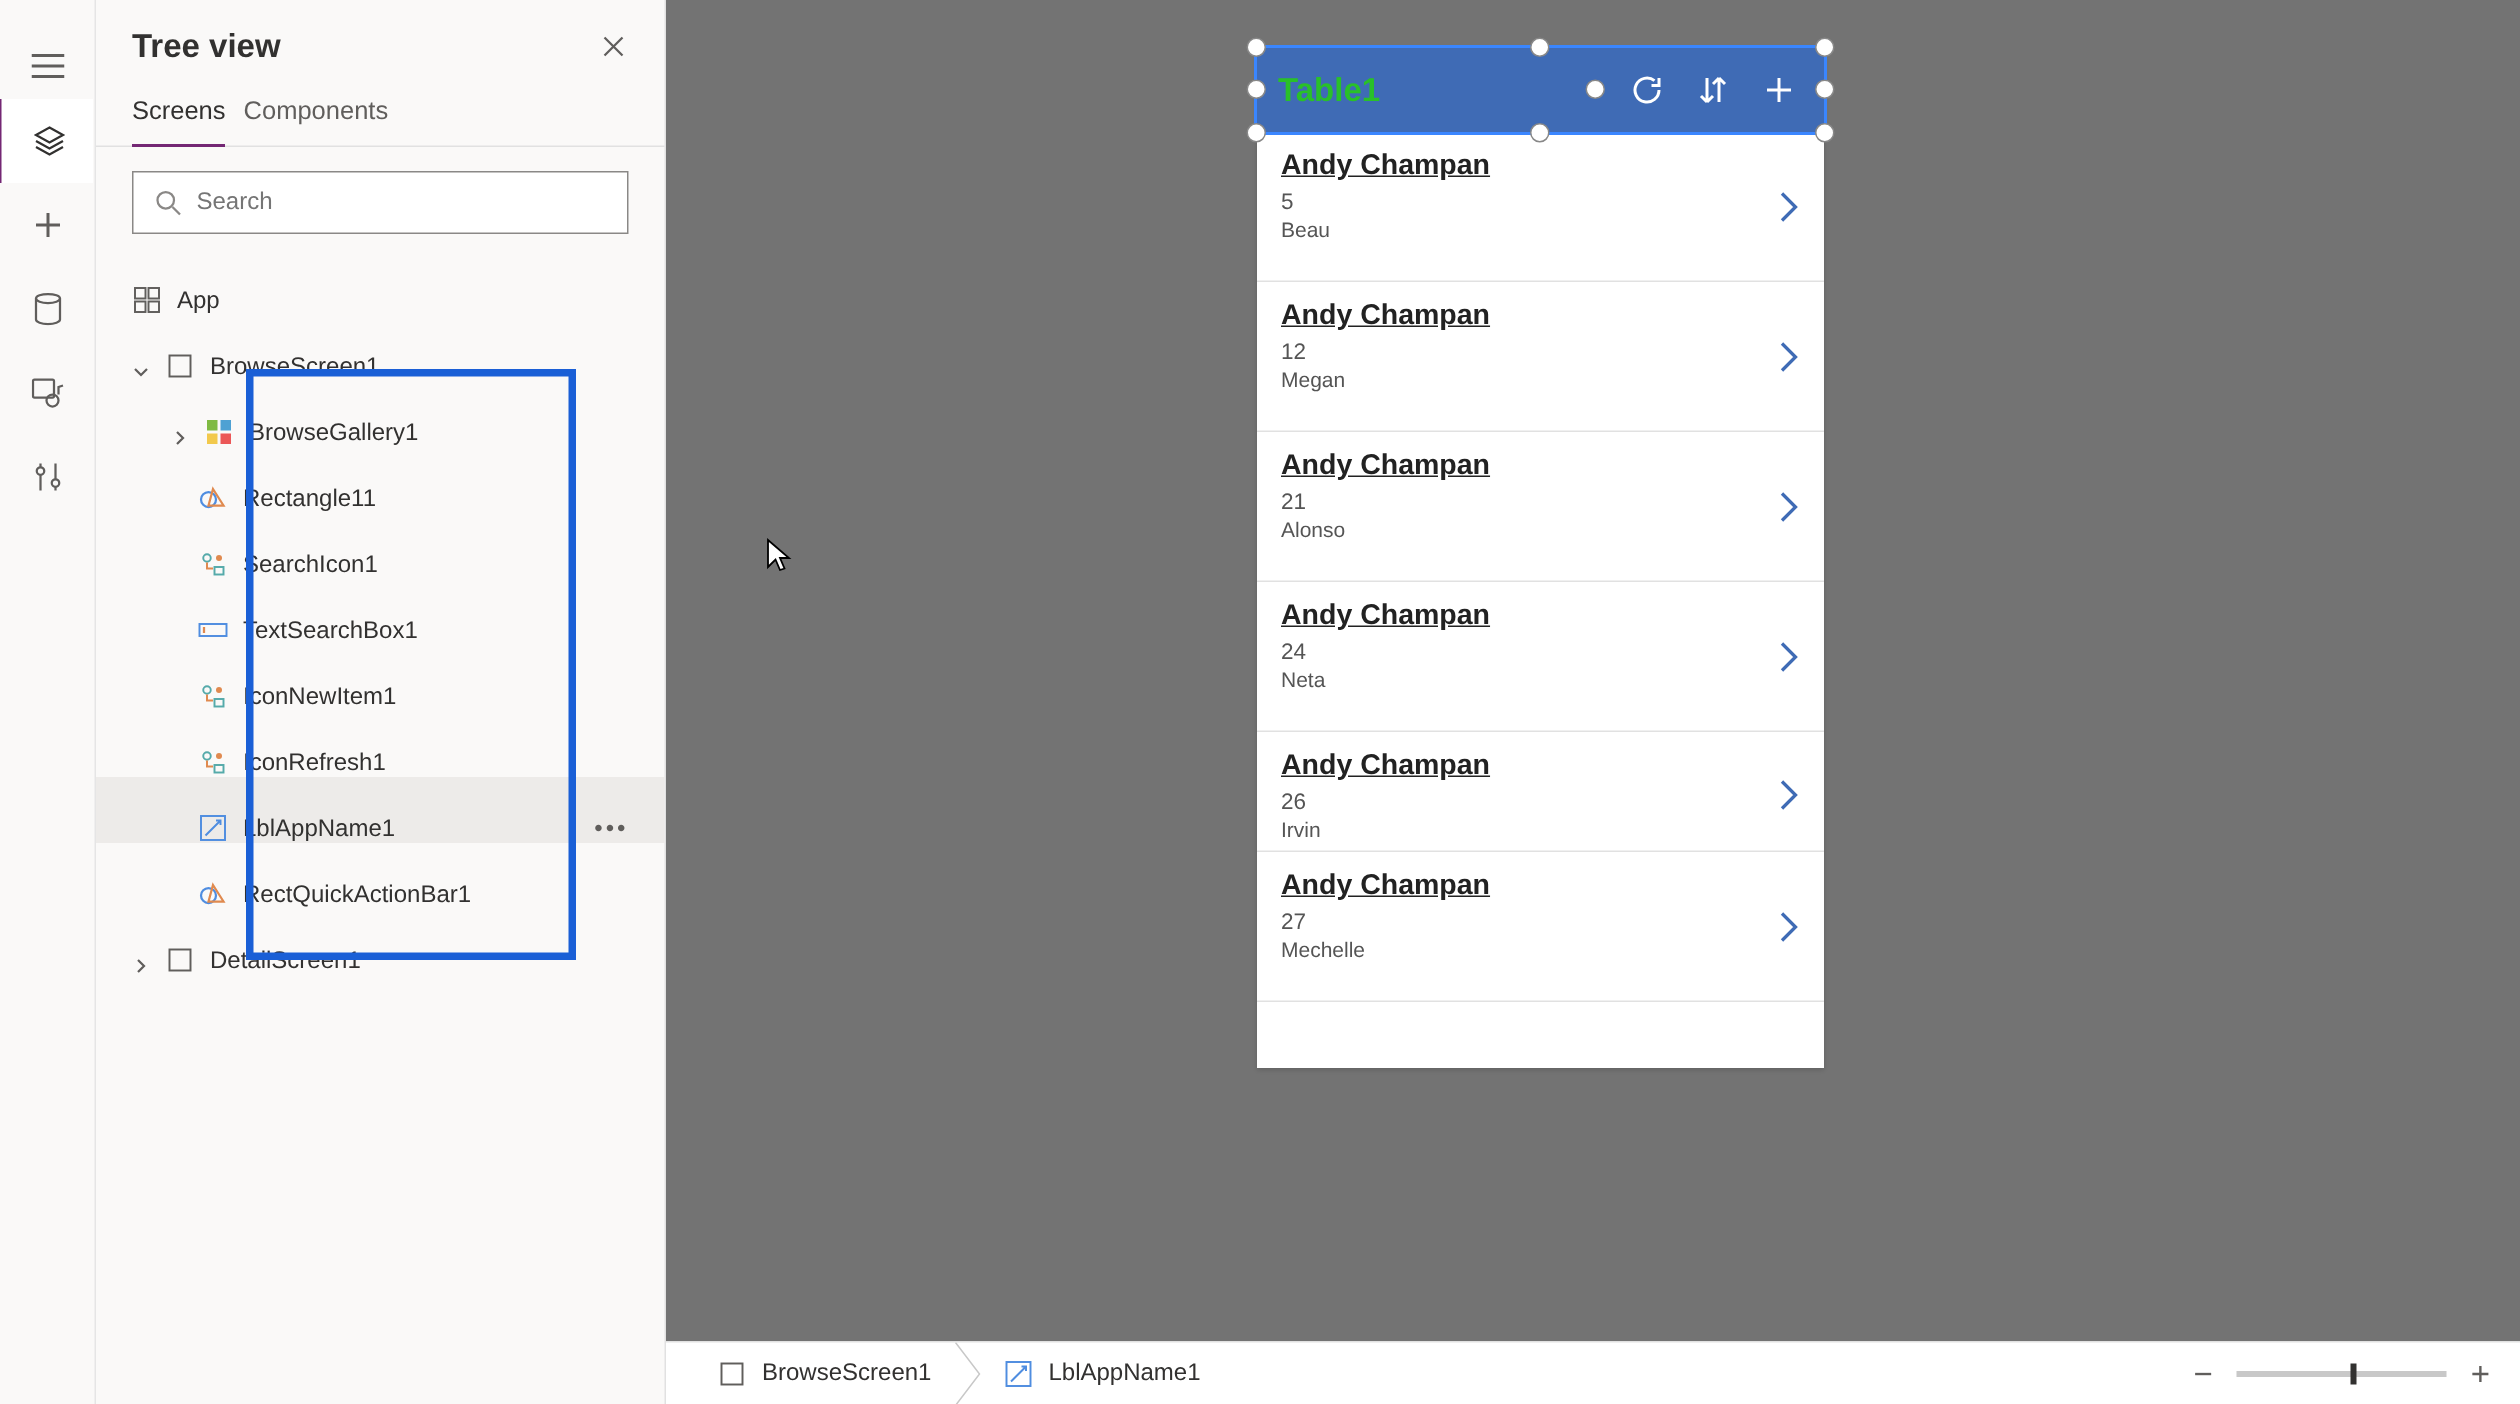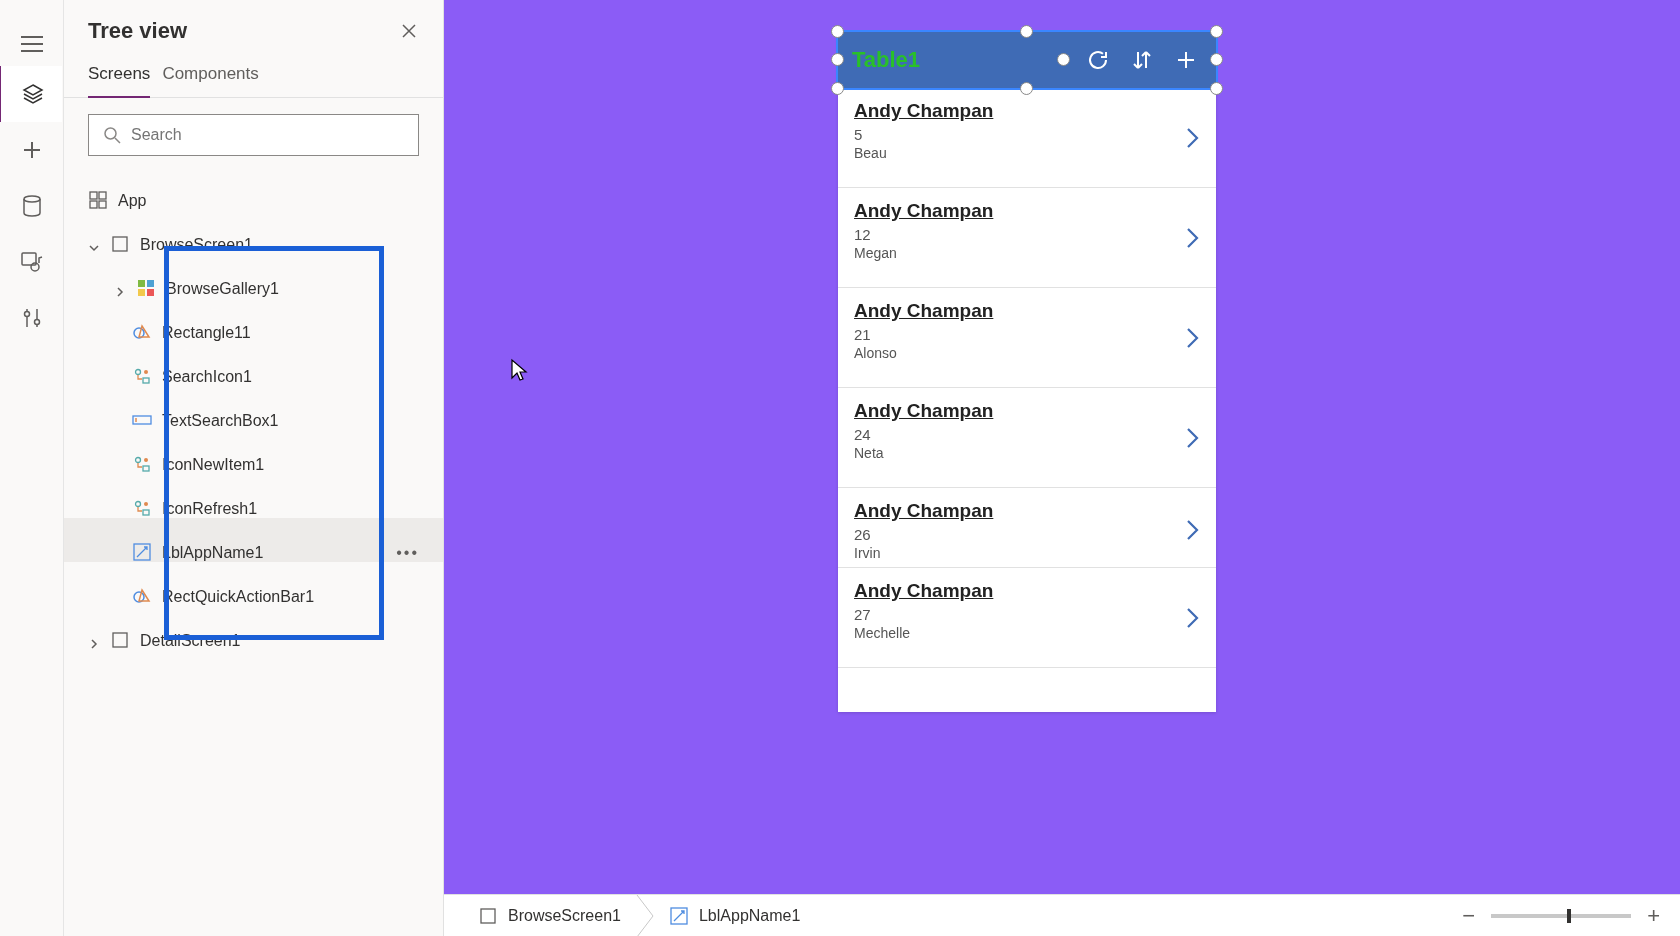--- a/index.html
+++ b/index.html
@@ -95,21 +95,21 @@
     left: 164px; top: 246px;
     width: 220px; height: 394px;
     border: 5px solid #1a5fd6;
     pointer-events: none;
   }
 
   
   .canvas {
     position: absolute;
     left: 444px; top: 0; right: 0; bottom: 42px;
-    background: #8b5cf6;
+    background: #737373;
   }
 
   
   .phone {
     position: absolute;
     left: 394px; top: 32px;
     width: 378px; height: 680px;
     background: #fff;
     box-shadow: 0 1px 3px rgba(0,0,0,.15);
   }

